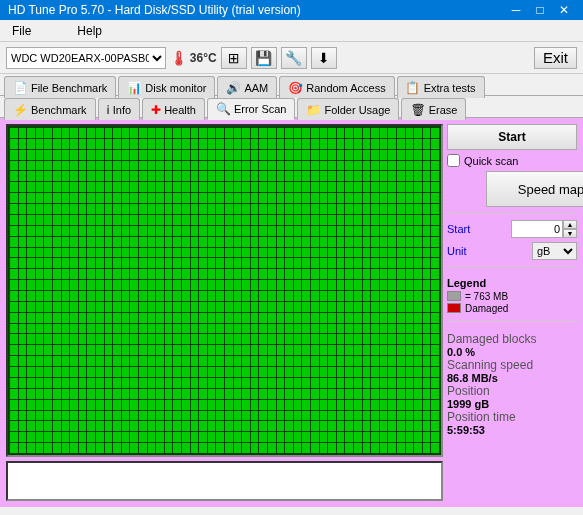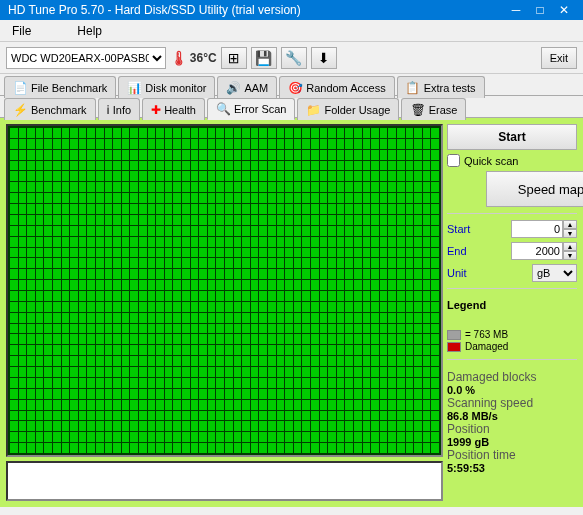--- a/index.html
+++ b/index.html
@@ -71,21 +71,21 @@
       font-weight: bold;
       color: #333;
     }
     .temp-icon { color: #e03030; font-size: 14px; }
     .toolbar-btn {
       height: 22px;
       padding: 0 8px;
       border: 1px solid #aaa;
       background: linear-gradient(to bottom, #f8f8f8, #e0e0e0);
       cursor: pointer;
-      font-size: 11px;
+      font-size: 15px;
     }
     .toolbar-icon-btn {
       width: 26px; height: 22px;
       border: 1px solid #aaa;
       background: linear-gradient(to bottom, #f8f8f8, #e0e0e0);
       cursor: pointer;
       display: flex; align-items: center; justify-content: center;
       font-size: 14px;
     }
 
@@ -109,21 +109,21 @@
       height: 22px;
       margin-right: 2px;
       border-radius: 3px 3px 0 0;
     }
     .tab.active { background: #f0f0f0; border-bottom: 1px solid #f0f0f0; z-index:1; }
     .tab-icon { font-size: 12px; }
 
     .main-content {
       display: flex;
       height: calc(515px - 28px - 22px - 32px - 44px);
-      background: #bef264;
+      background: #f0abfc;
       padding: 6px;
       gap: 4px;
     }
 
     .scan-area {
       flex: 1;
       display: flex;
       flex-direction: column;
       gap: 4px;
     }
@@ -233,24 +233,24 @@
       width: 45px;
       height: 18px;
       font-size: 11px;
       border: 1px solid #aaa;
     }
 
     .legend-section {
       margin-top: 4px;
       font-size: 11px;
     }
-    .legend-title { font-weight: bold; margin-bottom: 18px; }
+    .legend-title { font-weight: bold; margin-bottom: 2px; }
     .legend-item {
       display: flex;
-      align-items: center;
+      align-items: flex-start;
       gap: 4px;
       font-size: 10px;
       margin-bottom: 1px;
     }
     .legend-color {
       width: 14px;
       height: 10px;
       border: 1px solid #888;
     }
 
@@ -1879,30 +1879,20 @@
       <span class="blue-label">Start</span>
       <div class="field-value">
         <input class="spin-input" type="text" value="0" style="">
         <div class="spin-btns">
           <button class="spin-btn">▲</button>
           <button class="spin-btn">▼</button>
         </div>
       </div>
     </div>
 
-    <div class="field-row">
-      <span class="blue-label">End</span>
-      <div class="field-value">
-        <input class="spin-input" type="text" value="2000" style="">
-        <div class="spin-btns">
-          <button class="spin-btn">▲</button>
-          <button class="spin-btn">▼</button>
-        </div>
-      </div>
-    </div>
 
     <div class="field-row">
       <span class="blue-label">Unit</span>
       <select class="unit-select">
         <option>gB</option>
         <option>MB</option>
       </select>
     </div>
 
     <div class="separator"></div>

